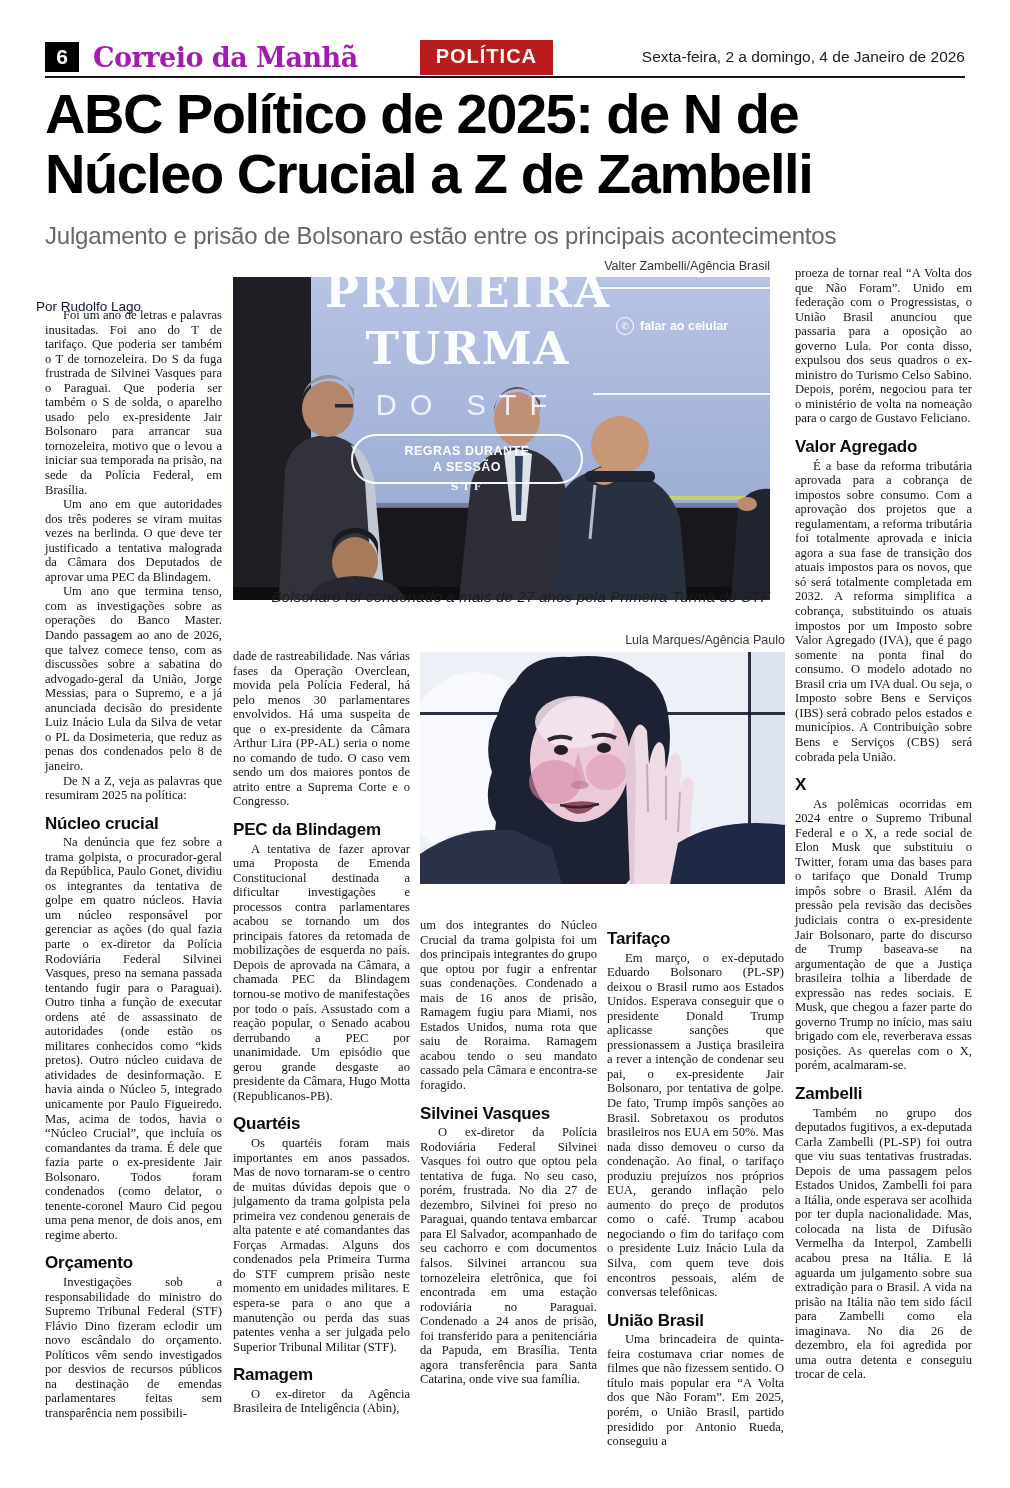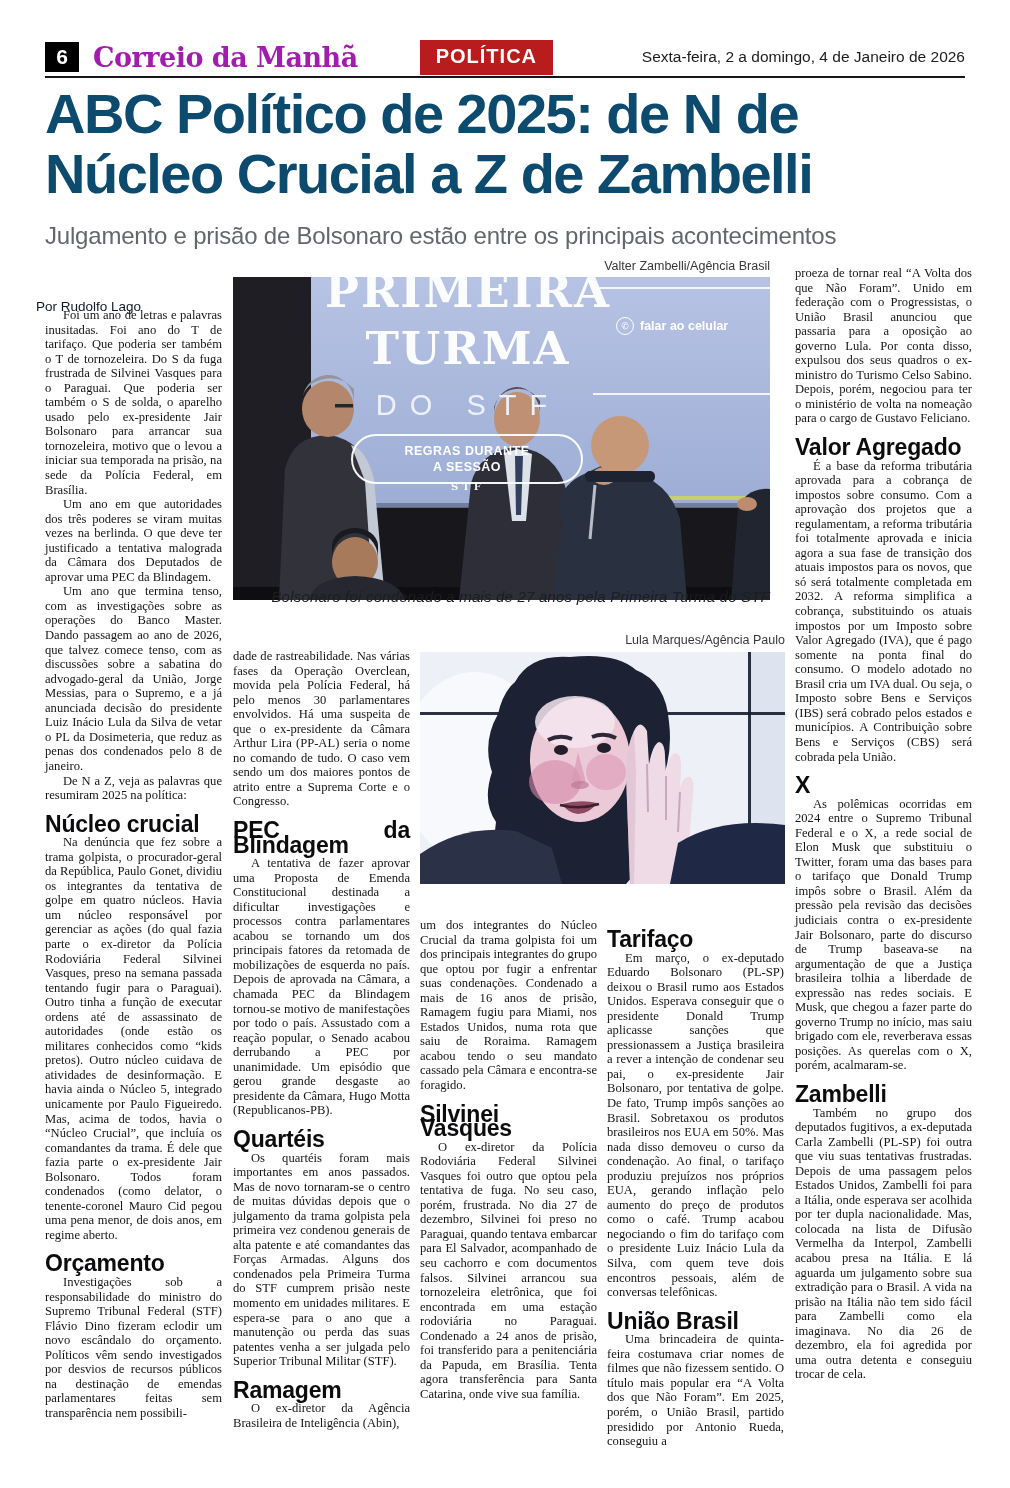--- a/index.html
+++ b/index.html
@@ -9,29 +9,29 @@
   #masthead{position:absolute;top:40px;left:45px;width:920px;height:34px;display:flex;align-items:center;}
   #pagenum{background:#000;color:#fff;width:34px;height:30px;display:flex;align-items:center;justify-content:center;
            font-size:21px;font-weight:bold;}
   #papername{font-family:"DejaVu Serif",serif;font-weight:bold;font-size:27px;letter-spacing:-0.5px;margin-left:14px;color:#a21caf;}
   #sectionbox{background:#b91c1c;color:#fff;font-weight:bold;font-size:20px;letter-spacing:1px;
               padding:5px 16px 7px;margin-left:62px;}
   #dateline{margin-left:auto;font-size:15.5px;color:#1c1c1c;}
   #toprule{position:absolute;top:76px;left:45px;width:920px;height:2px;background:#15151a;}
   
   #headline{position:absolute;top:84px;left:45px;width:930px;font-weight:bold;font-size:56px;line-height:60px;
-            letter-spacing:-1.5px;color:#0c4a6e;}
+            letter-spacing:-1.5px;color:#000000;}
   #deck{position:absolute;top:222px;left:45px;width:930px;font-size:24px;letter-spacing:-0.2px;color:#63666c;}
   #byline{position:absolute;top:283px;left:36px;font-size:13.5px;color:#0f172a;margin-top:16px;}
   
   .body-col{position:absolute;width:177px;font-family:"Liberation Serif","DejaVu Serif",serif;
             font-size:12.6px;line-height:14.55px;text-align:justify;color:#141414;hyphens:auto;}
   .para{margin:0;text-indent:18px;}
   .para.cont{text-indent:0;}
-  .section-head{font-family:"Liberation Sans",sans-serif;font-weight:bold;font-size:23px;
+  .section-head{font-family:"Liberation Sans",sans-serif;font-weight:bold;font-size:17px;
                 letter-spacing:-0.2px;margin:14px 0 4px;color:#0c0c0e;}
   #col1{top:308px;left:45px;}
   #col2{top:649px;left:233px;}
   #col3{top:918px;left:420px;}
   #col4{top:918px;left:607px;}
   #col5{top:266px;left:795px;}
   
   .credit{position:absolute;font-size:12.5px;color:#37373a;text-align:right;}
   .caption{position:absolute;font-size:15px;font-style:italic;color:#1d1d1f;letter-spacing:0.2px;}
   #photo1{position:absolute;top:277px;left:233px;width:537px;height:323px;overflow:hidden;background:#15803d;}

